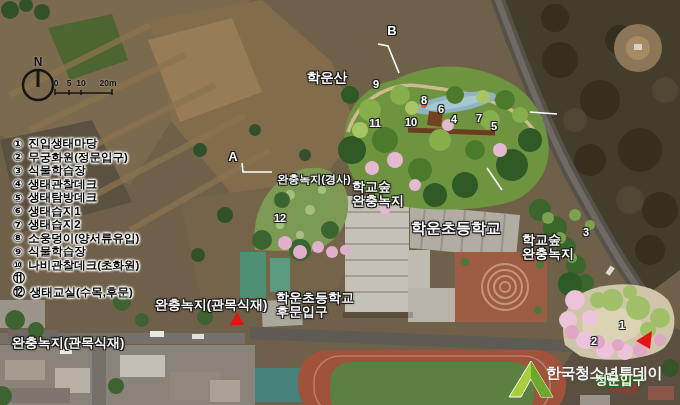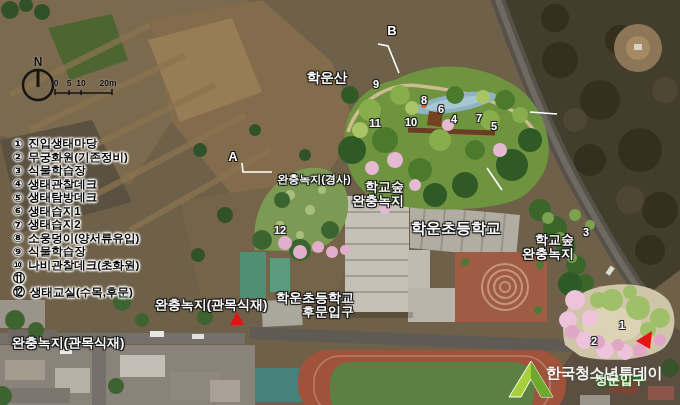--- a/index.html
+++ b/index.html
@@ -1,21 +1,21 @@
 <!DOCTYPE html>
 <html><head>
 <meta charset="utf-8">
 <style>
   html,body{margin:0;padding:0;background:#222;}
   #stage{position:relative;width:680px;height:405px;overflow:hidden;
          font-family:"Liberation Sans","DejaVu Sans",sans-serif;background:#6f6149;}
   #base{position:absolute;left:0;top:0;}
   
   .maplabel{position:absolute;transform:translate(-50%,-50%);color:#fff;font-weight:bold;
-    font-size:13px;line-height:1.1;white-space:nowrap;text-align:right;z-index:30;
+    font-size:13px;line-height:1.1;white-space:nowrap;text-align:left;z-index:30;
     text-shadow:-1px -1px 0 #161616,1px -1px 0 #161616,-1px 1px 0 #161616,1px 1px 0 #161616,0 0 3px rgba(0,0,0,.85);}
   .maplabel.gate{text-shadow:-1px -1px 0 #2f6a1e,1px -1px 0 #2f6a1e,-1px 1px 0 #2f6a1e,1px 1px 0 #2f6a1e,0 0 3px rgba(30,70,15,.9);z-index:29;margin-left:8px;}
   .sitenum{position:absolute;transform:translate(-50%,-50%);color:#fff;font-weight:bold;
     font-size:11px;z-index:30;
     text-shadow:-1px -1px 0 #222,1px -1px 0 #222,-1px 1px 0 #222,1px 1px 0 #222,0 0 2px rgba(0,0,0,.9);}
   .marker-letter{position:absolute;transform:translate(-50%,-50%);color:#fff;font-weight:bold;
     font-size:13px;z-index:30;
     text-shadow:-1px -1px 0 #111,1px -1px 0 #111,-1px 1px 0 #111,1px 1px 0 #111;}
   
   #legend{position:absolute;left:13px;top:137px;z-index:30;display:flex;flex-direction:column;}
@@ -347,21 +347,21 @@
       <span class="scaletick" style="left: 108px; top: 88px;">20m</span>
     </div>
 
   <div id="legend">
       <div class="legrow">
         <span class="legnum">①</span>
         <span>진입생태마당</span>
       </div>
       <div class="legrow">
         <span class="legnum">②</span>
-        <span>무궁화원(기존정비)</span>
+        <span>무궁화원(정문입구)</span>
       </div>
       <div class="legrow">
         <span class="legnum">③</span>
         <span>식물학습장</span>
       </div>
       <div class="legrow">
         <span class="legnum">④</span>
         <span>생태관찰데크</span>
       </div>
       <div class="legrow">
@@ -434,21 +434,21 @@
       <span class="sitenum" style="left: 594px; top: 341px;">2</span>
       <span class="sitenum" style="left: 586px; top: 232px;">3</span>
       <span class="sitenum" style="left: 454px; top: 119px;">4</span>
       <span class="sitenum" style="left: 494px; top: 126px;">5</span>
       <span class="sitenum" style="left: 441px; top: 109px;">6</span>
       <span class="sitenum" style="left: 479px; top: 118px;">7</span>
       <span class="sitenum" style="left: 424px; top: 100px;">8</span>
       <span class="sitenum" style="left: 376px; top: 84px;">9</span>
       <span class="sitenum" style="left: 411px; top: 122px;">10</span>
       <span class="sitenum" style="left: 375px; top: 123px;">11</span>
-      <span class="sitenum" style="left: 280px; top: 230px;">12</span>
+      <span class="sitenum" style="left: 280px; top: 218px;">12</span>
     </div>
   <div id="markers">
       <span class="marker-letter" style="left: 233px; top: 156px;">A</span>
       <span class="marker-letter" style="left: 392px; top: 30px;">B</span>
     </div>
 
   <span id="watermark-text">한국청소년투데이</span>
 </div>
 
 </body></html>

